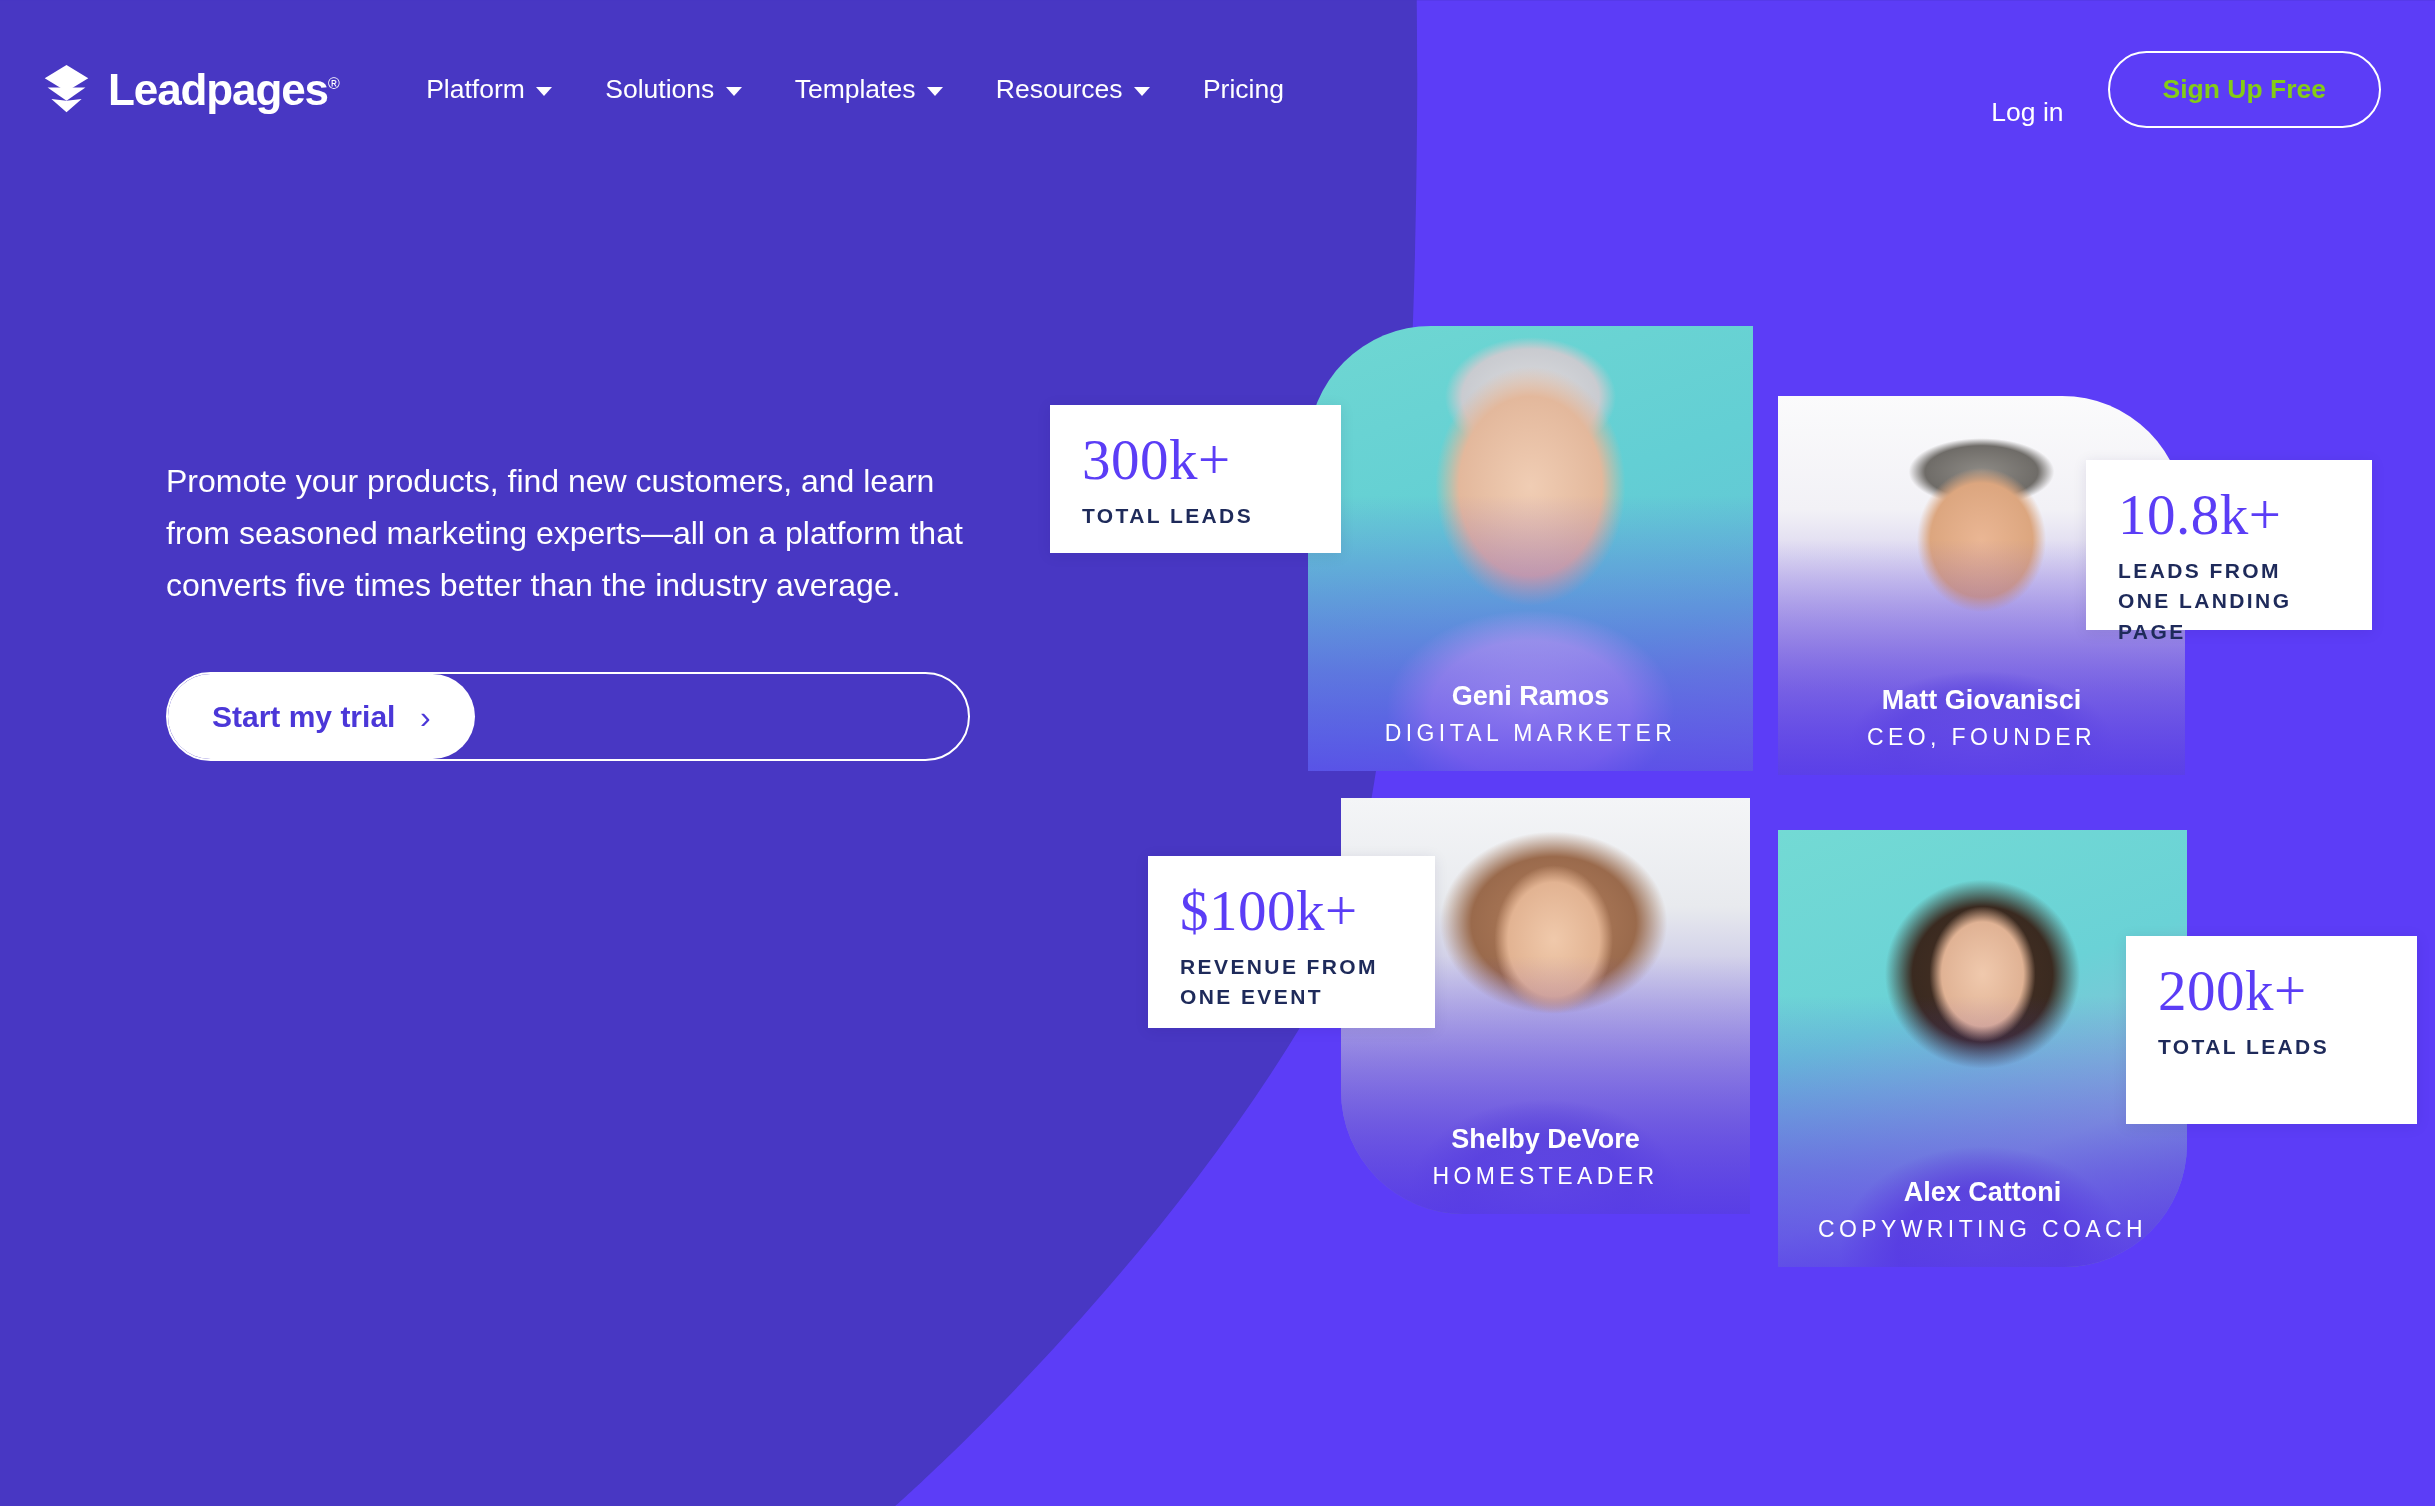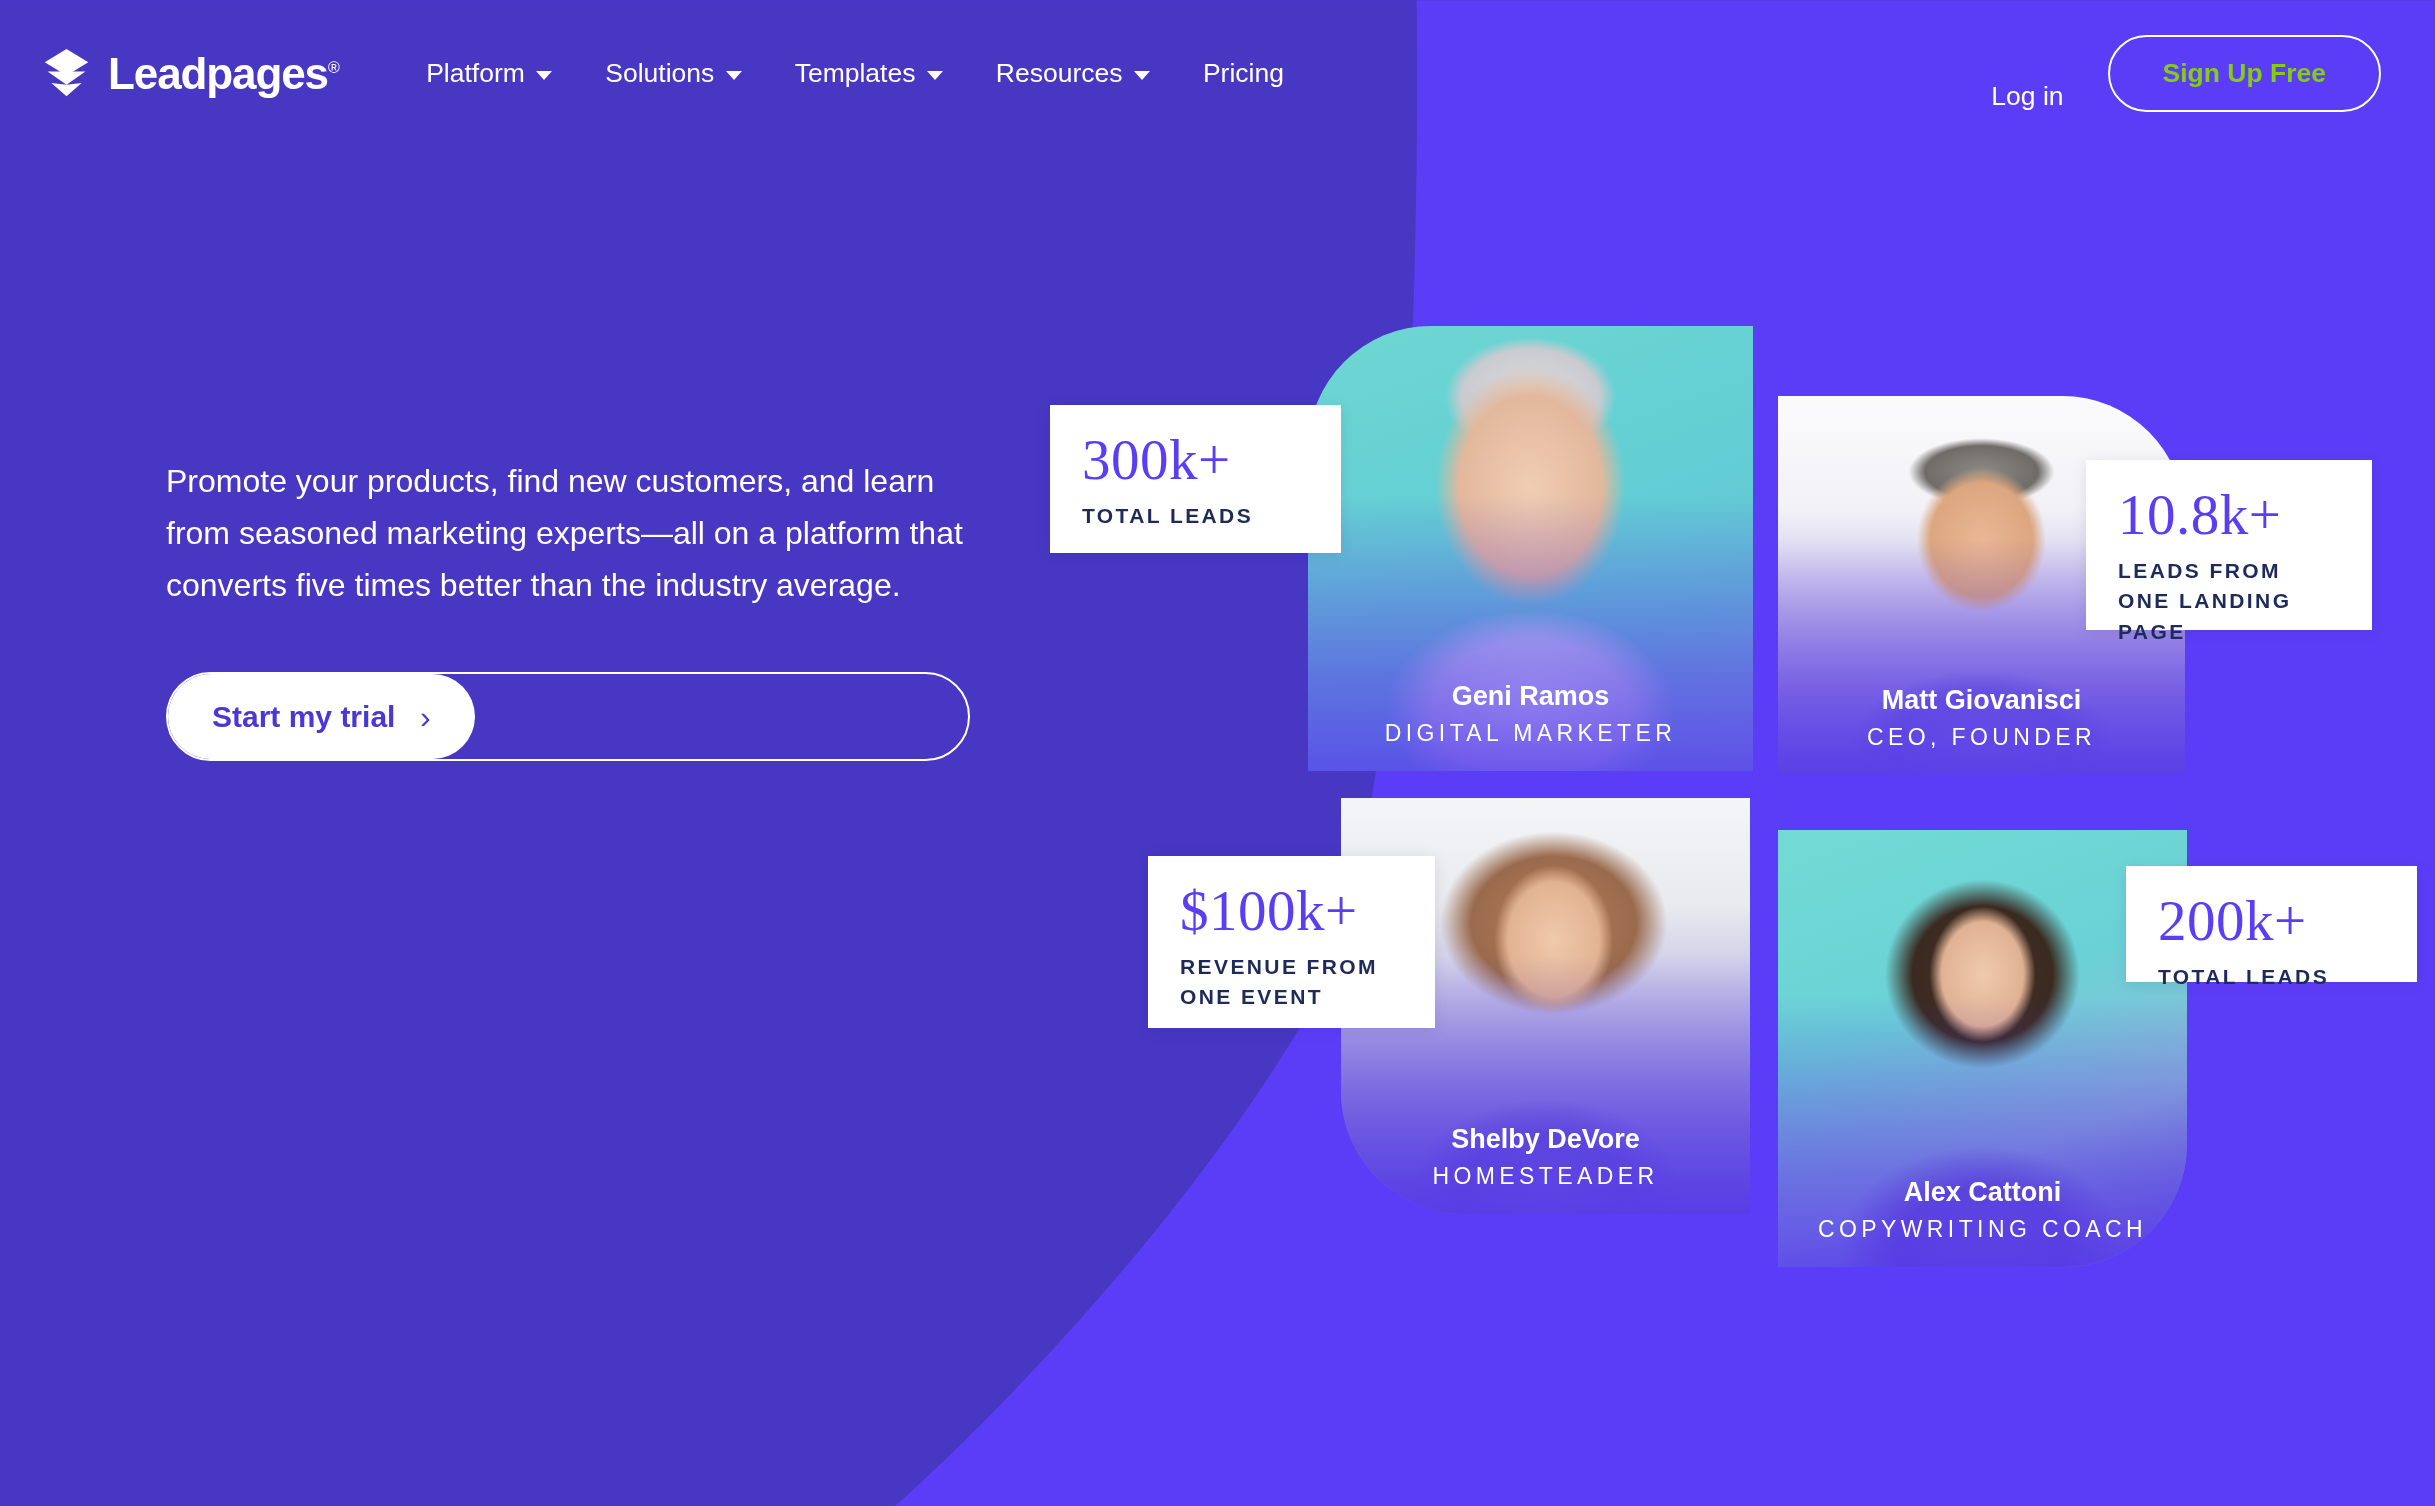--- a/index.html
+++ b/index.html
@@ -9,21 +9,21 @@
     font-family: "Liberation Sans", sans-serif;
   }
   body { background: #4837C3; position: relative; }
 
   
   #bg-layer { position: absolute; inset: 0; z-index: 0; }
   #bg-layer svg { display: block; width: 2436px; height: 1507px; }
 
   
   .header {
-    position: absolute; top: 0; left: 0; width: 2436px; height: 147px;
+    position: absolute; top: 16px; left: 0; width: 2436px; height: 147px;
     display: flex; align-items: center; z-index: 30;
     padding: 0 55px 0 40px;
   }
   .logo-wrap { display: flex; align-items: center; gap: 15px; margin-right: 61px; cursor: pointer; }
   .logo-mark { width: 53px; height: 53px; flex: none; }
   .logo-text {
     color: #fff; font-size: 44px; font-weight: 700; letter-spacing: -1.1px;
     font-family: "Liberation Sans", sans-serif; line-height: 1; position: relative;
   }
   .logo-reg { font-size: 16px; vertical-align: super; font-weight: 400; }
@@ -245,17 +245,17 @@
 <div class="stat" style="left:2086px; top:460px; width:286px; height:170px;">
   <div class="stat-value">10.8k+</div>
   <div class="stat-label">LEADS FROM ONE LANDING PAGE</div>
 </div>
 
 <div class="stat" style="left:1148px; top:856px; width:287px; height:172px;">
   <div class="stat-value">$100k+</div>
   <div class="stat-label">REVENUE FROM ONE EVENT</div>
 </div>
 
-<div class="stat" style="left:2126px; top:866px; width:291px; height:116px;">
+<div class="stat" style="left:2126px; top:936px; width:291px; height:188px;">
   <div class="stat-value">200k+</div>
   <div class="stat-label">TOTAL LEADS</div>
 </div>
 
 
 </body></html>

